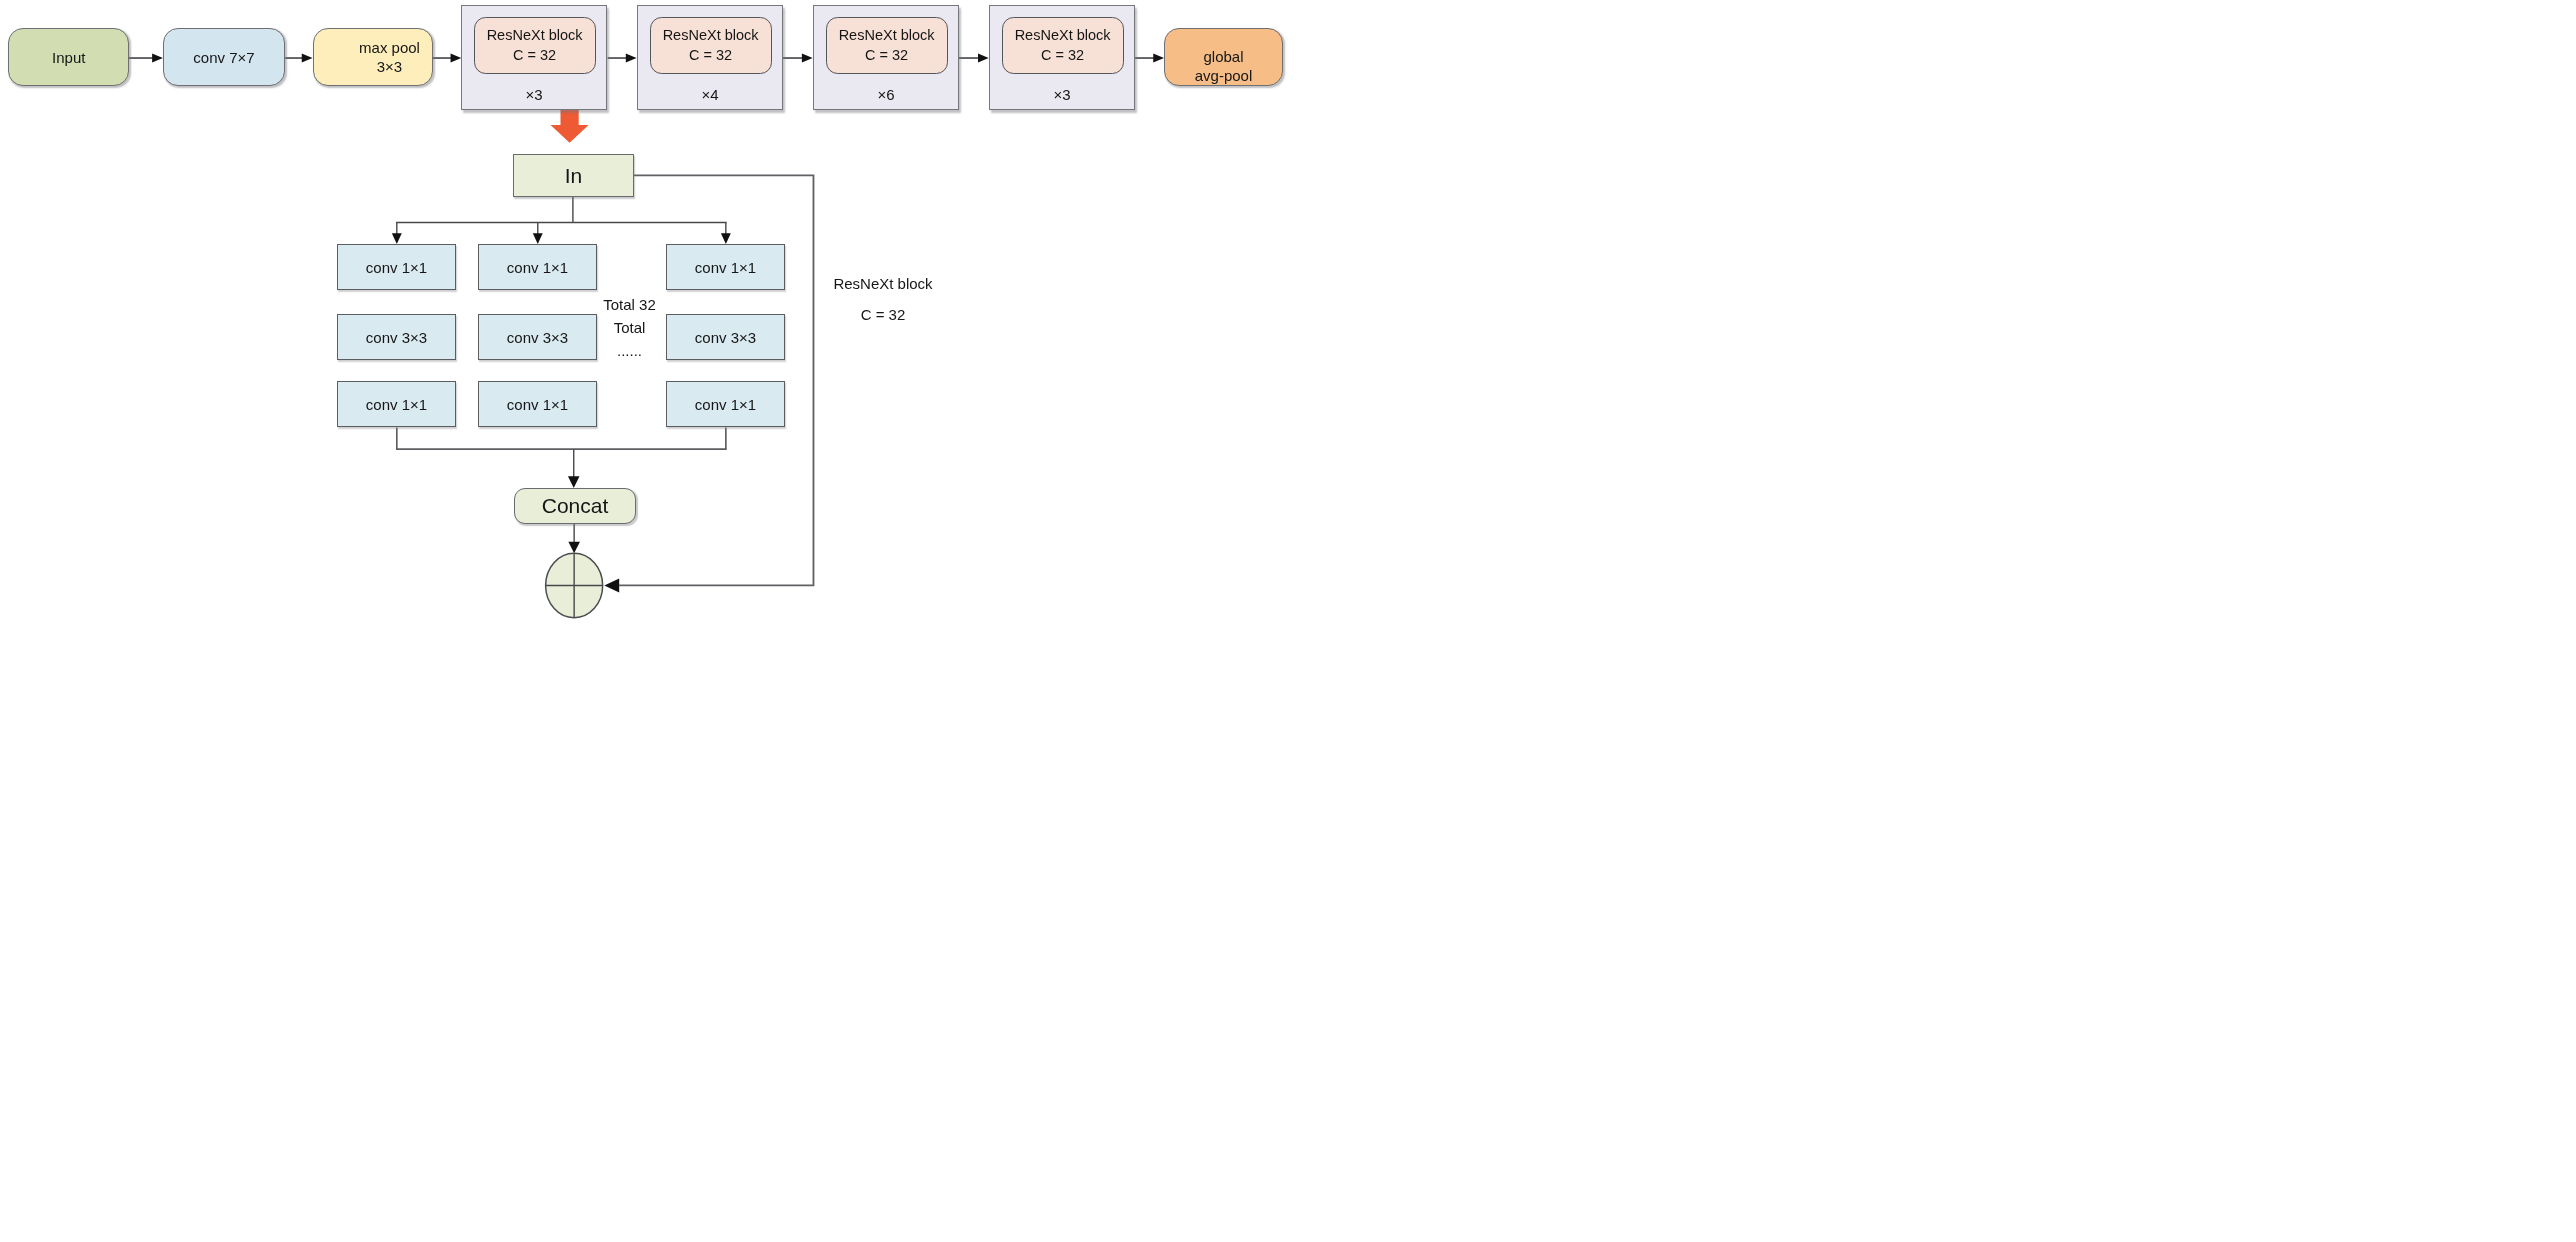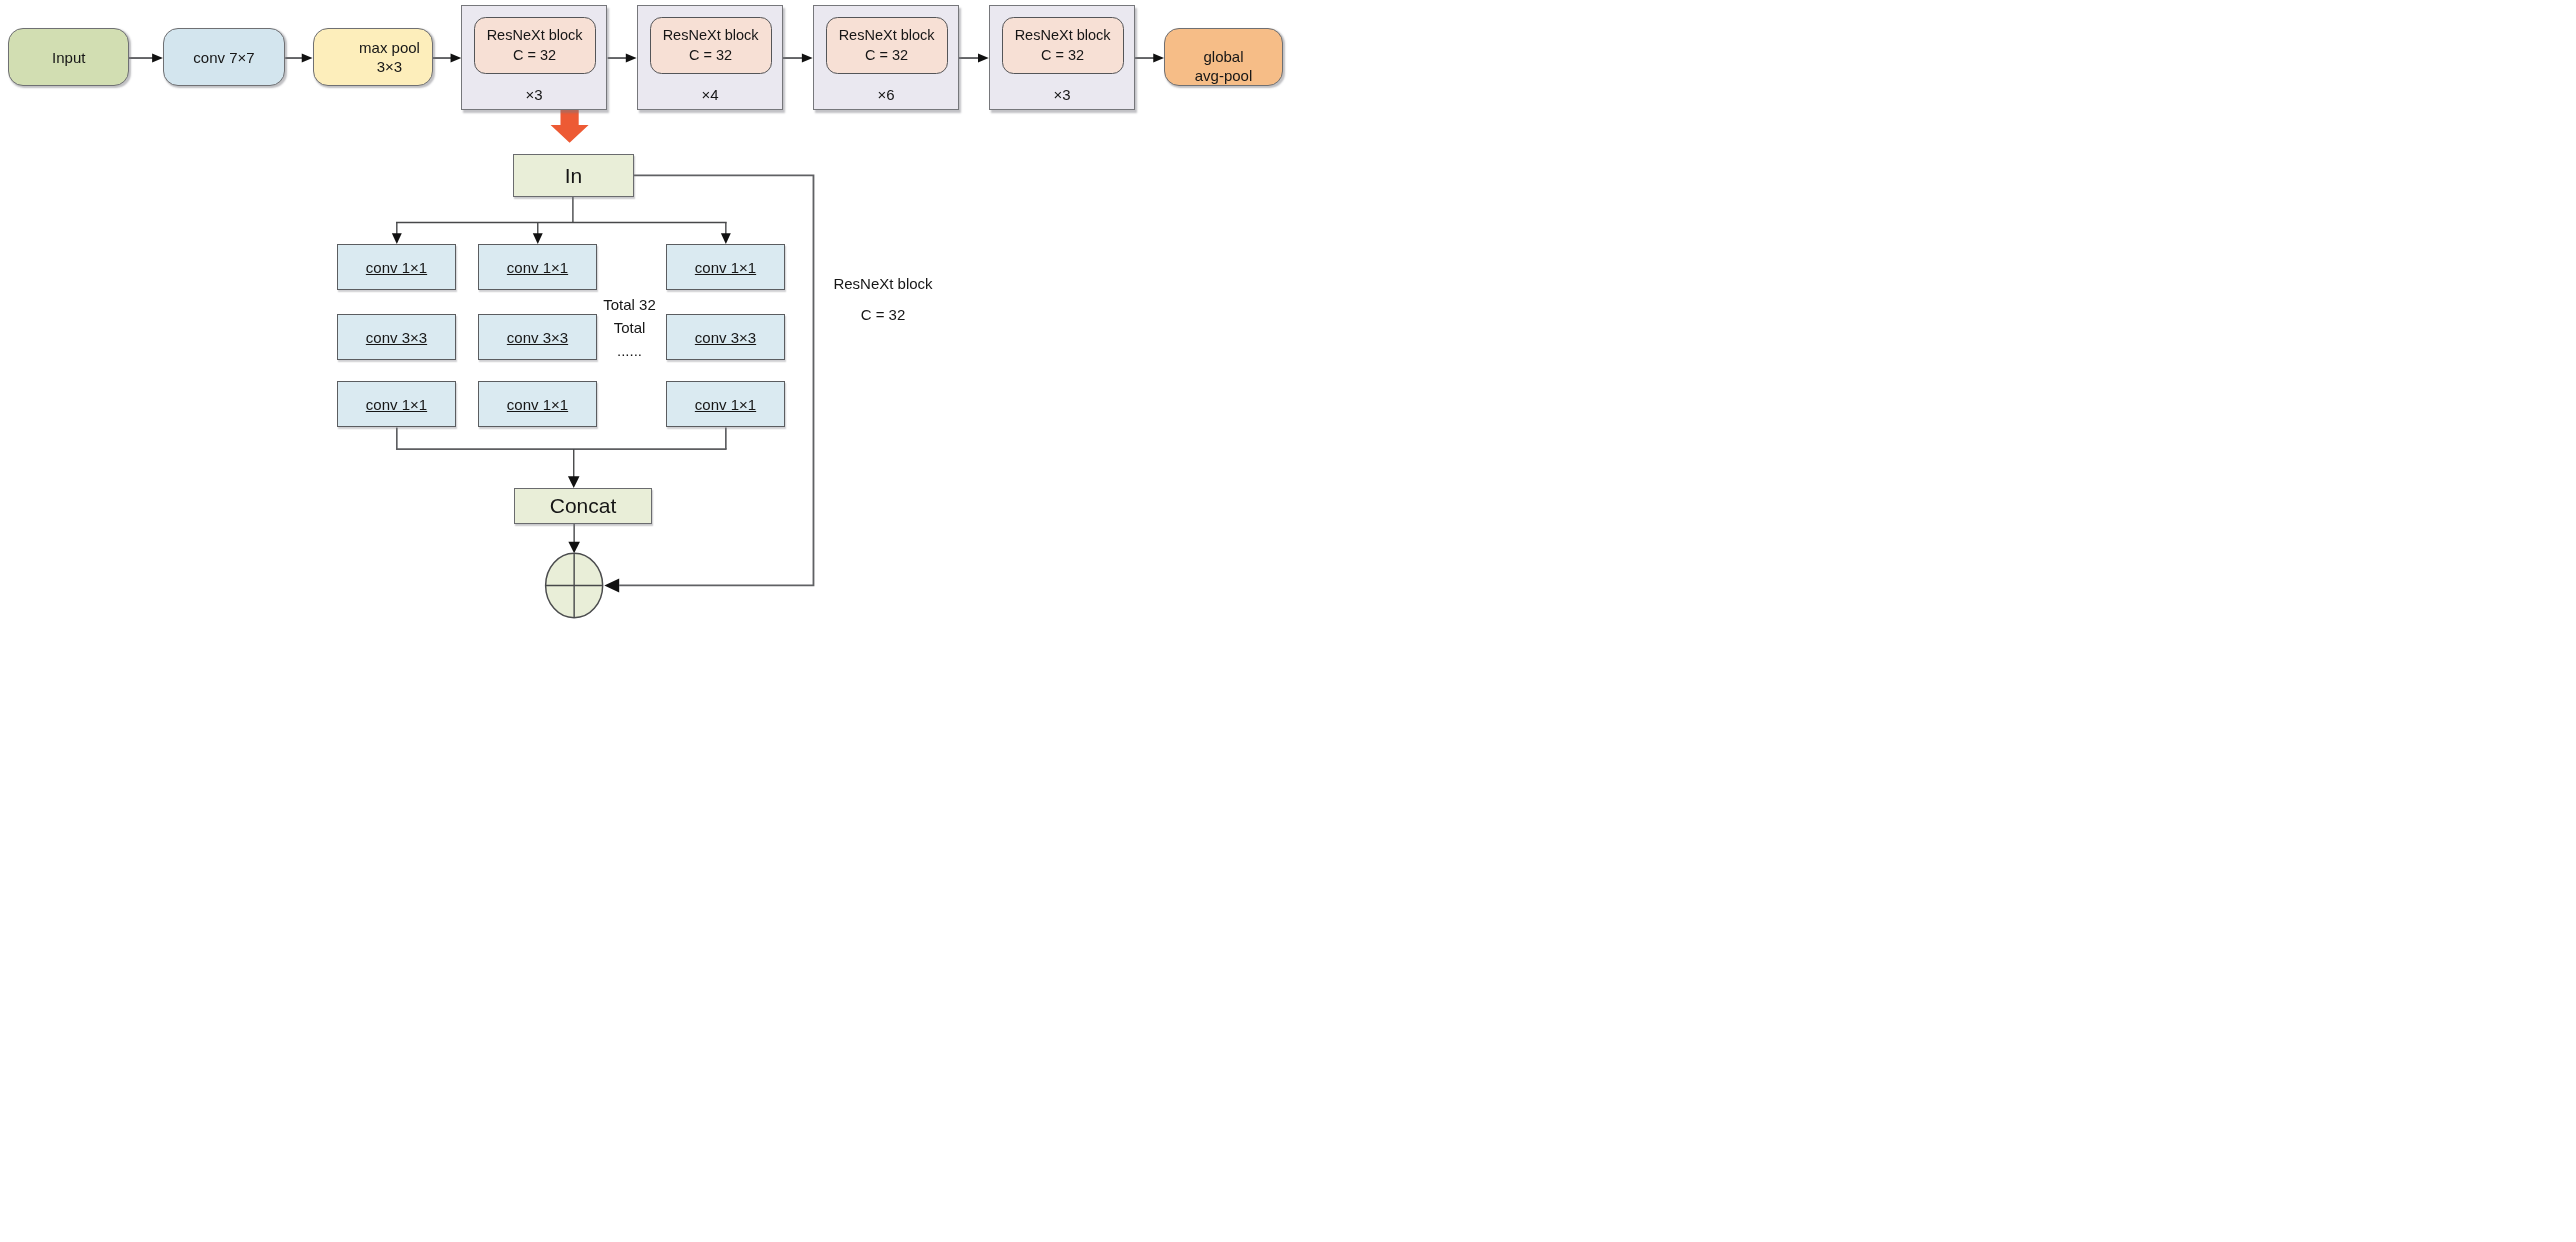--- a/index.html
+++ b/index.html
@@ -39,21 +39,20 @@
   .green-box{
     position:absolute;z-index:2;background:var(--detail-green-fill,#e9eed8);
     border:1.7px solid #6a6b6e;display:flex;align-items:center;justify-content:center;
     font-size:21px;box-shadow:1.2px 1.7px 1.2px rgba(120,120,128,.4);
   }
   .conv-box{
     position:absolute;z-index:2;width:119px;height:46px;
     background:var(--conv-fill,#daeaf1);border:1.7px solid #5b5d60;
     display:flex;align-items:center;justify-content:center;font-size:15px;
     box-shadow:1.2px 1.7px 1.2px rgba(120,120,128,.35);
-    text-decoration:underline;
   }
   .free-text{position:absolute;z-index:2;text-align:center;font-size:15px;}
 </style>
 </head>
 <body>
 
 <div class="stage">
 
   <svg class="wires" width="1288" height="622" viewBox="0 0 1558 752">
 
@@ -207,21 +206,21 @@
   <div class="conv-box" style="left:666px;top:381px;">
     <div>conv 1×1</div>
   </div>
 
   <div class="free-text" style="left:575px;top:293px;width:109px;line-height:23px;">
     <div>Total 32</div>
     <div>Total</div>
     <div>......</div>
   </div>
 
-  <div class="green-box" style="left:514px;top:488px;width:138px;height:36px;">
+  <div class="green-box" style="left:514px;top:488px;width:122px;height:36px;border-radius:11px;">
     <div>Concat</div>
   </div>
 
   <div class="free-text" style="left:823px;top:268px;width:120px;line-height:31px;">
     <div>ResNeXt block</div>
     <div>C = 32</div>
   </div>
 
 </div>
 

